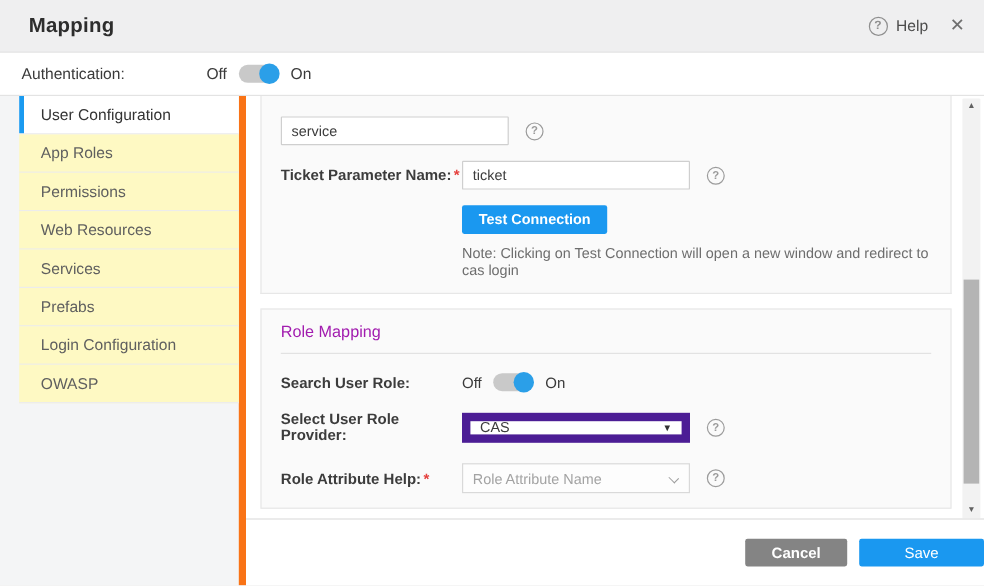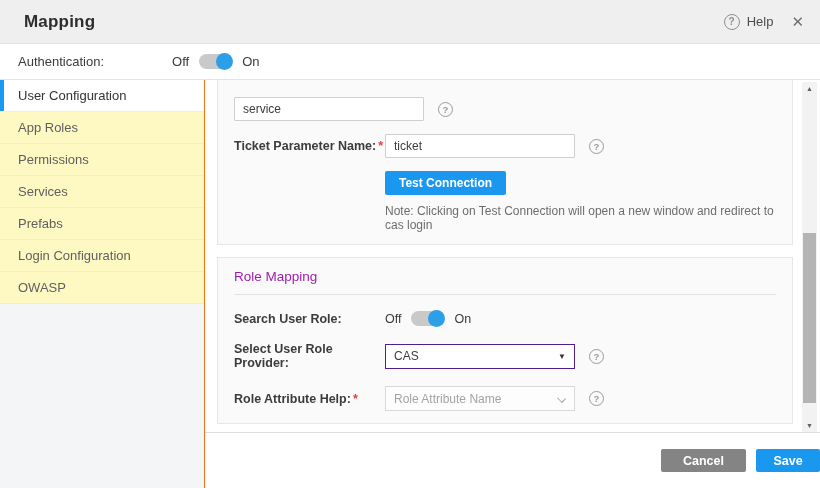--- a/index.html
+++ b/index.html
@@ -34,21 +34,21 @@
     position:relative; width:33px; height:15px; background:#c9c9c9; border-radius:8px;
     margin:0 10px; display:inline-block; cursor:pointer;
   }
   .toggle .knob {
     position:absolute; right:-1px; top:-1px; width:17px; height:17px;
     background:#2b9fe8; border-radius:50%;
   }
   
   .body { display:flex; height:408px; }
   .sidebar {
-    width:205px; background:#f4f5f6; border-right:1px solid #f97316; flex:0 0 205px;
+    width:205px; background:#f4f5f6; border-right:6px solid #f97316; flex:0 0 205px;padding-left:16px;
   }
   .side-item {
     position:relative; height:32px; line-height:32px; padding-left:18px;
     font-size:13px; color:#5f5f5f; background:#fef9c3; border-bottom:1px solid #ececec;
     cursor:pointer;
   }
   .side-item.active { background:#fff; color:#333; }
   .side-item.active::before {
     content:""; position:absolute; left:0; top:0; bottom:0; width:4px; background:#1a9af0;
   }
@@ -74,21 +74,21 @@
   .btn-test {
     margin-left:151px; height:24px; padding:0 14px; background:#1a98f0; color:#fff;
     border:none; border-radius:2px; font-size:12px; font-weight:bold; font-family:inherit;
     cursor:pointer;
   }
   .note { margin:9px 0 0 151px; font-size:12px; color:#6d6d6d; }
   .section-title { font-size:13.5px; color:#a21caf; }
   .section-divider { border:none; border-top:1px solid #e2e2e2; margin:10px 0 3px 0; }
   .panel.second .frow { margin-top:16px; margin-bottom:0; }
   .selectbox {
-    position:relative; width:190px; height:25px; border:1px solid #4c1d95; background:#fff;
+    position:relative; width:190px; height:25px; border:7px solid #4c1d95; background:#fff;
     display:flex; align-items:center; padding:0 8px; font-size:12px; color:#3c3c3c;
     cursor:pointer;
   }
   .selectbox .caret { position:absolute; right:8px; font-size:8px; color:#333; }
   .combobox {
     position:relative; width:190px; height:25px; border:1px solid #d9d9d9; background:#fdfdfd;
     display:flex; align-items:center; padding:0 8px; font-size:12px; color:#a3a3a3;
   }
   .combobox .chev {
     position:absolute; right:9px; top:8px; width:7px; height:7px;
@@ -114,22 +114,22 @@
   .footer {
     position:absolute; left:0; bottom:0; width:100%; height:56px; background:#fff;
     border-top:1px solid #dedede; display:flex; align-items:center; justify-content:flex-end;
     gap:10px;
   }
   .btn-cancel {
     width:85px; height:23px; background:#848484; color:#fff; border:none; border-radius:2px;
     font-size:12.5px; font-weight:bold; font-family:inherit; cursor:pointer;
   }
   .btn-save {
-    width:64px; height:23px; background:#1a98f0; color:#fff; border:none; border-radius:2px;
-    font-size:12.5px; font-weight:bold; font-family:inherit; cursor:pointer;
+    width:104px; height:23px; background:#1a98f0; color:#fff; border:none; border-radius:2px;
+    font-size:12.5px; font-weight:normal; font-family:inherit; cursor:pointer;
   }
 </style>
 </head>
 <body>
 
 <div class="window">
 
   <div class="titlebar">
     <span class="title">Mapping</span>
     <span class="spacer"></span>
@@ -146,20 +146,21 @@
     </span>
     <span class="tgl-on">On</span>
   </div>
 
   <div class="body">
 
     <div class="sidebar">
       <div class="side-item active">User Configuration</div>
       <div class="side-item">App Roles</div>
       <div class="side-item">Permissions</div>
+      <div class="side-item">Web Resources</div>
       <div class="side-item">Services</div>
       <div class="side-item">Prefabs</div>
       <div class="side-item">Login Configuration</div>
       <div class="side-item">OWASP</div>
     </div>
 
     <div class="main">
       <div class="scrollzone">
 
         <div class="panel first">

